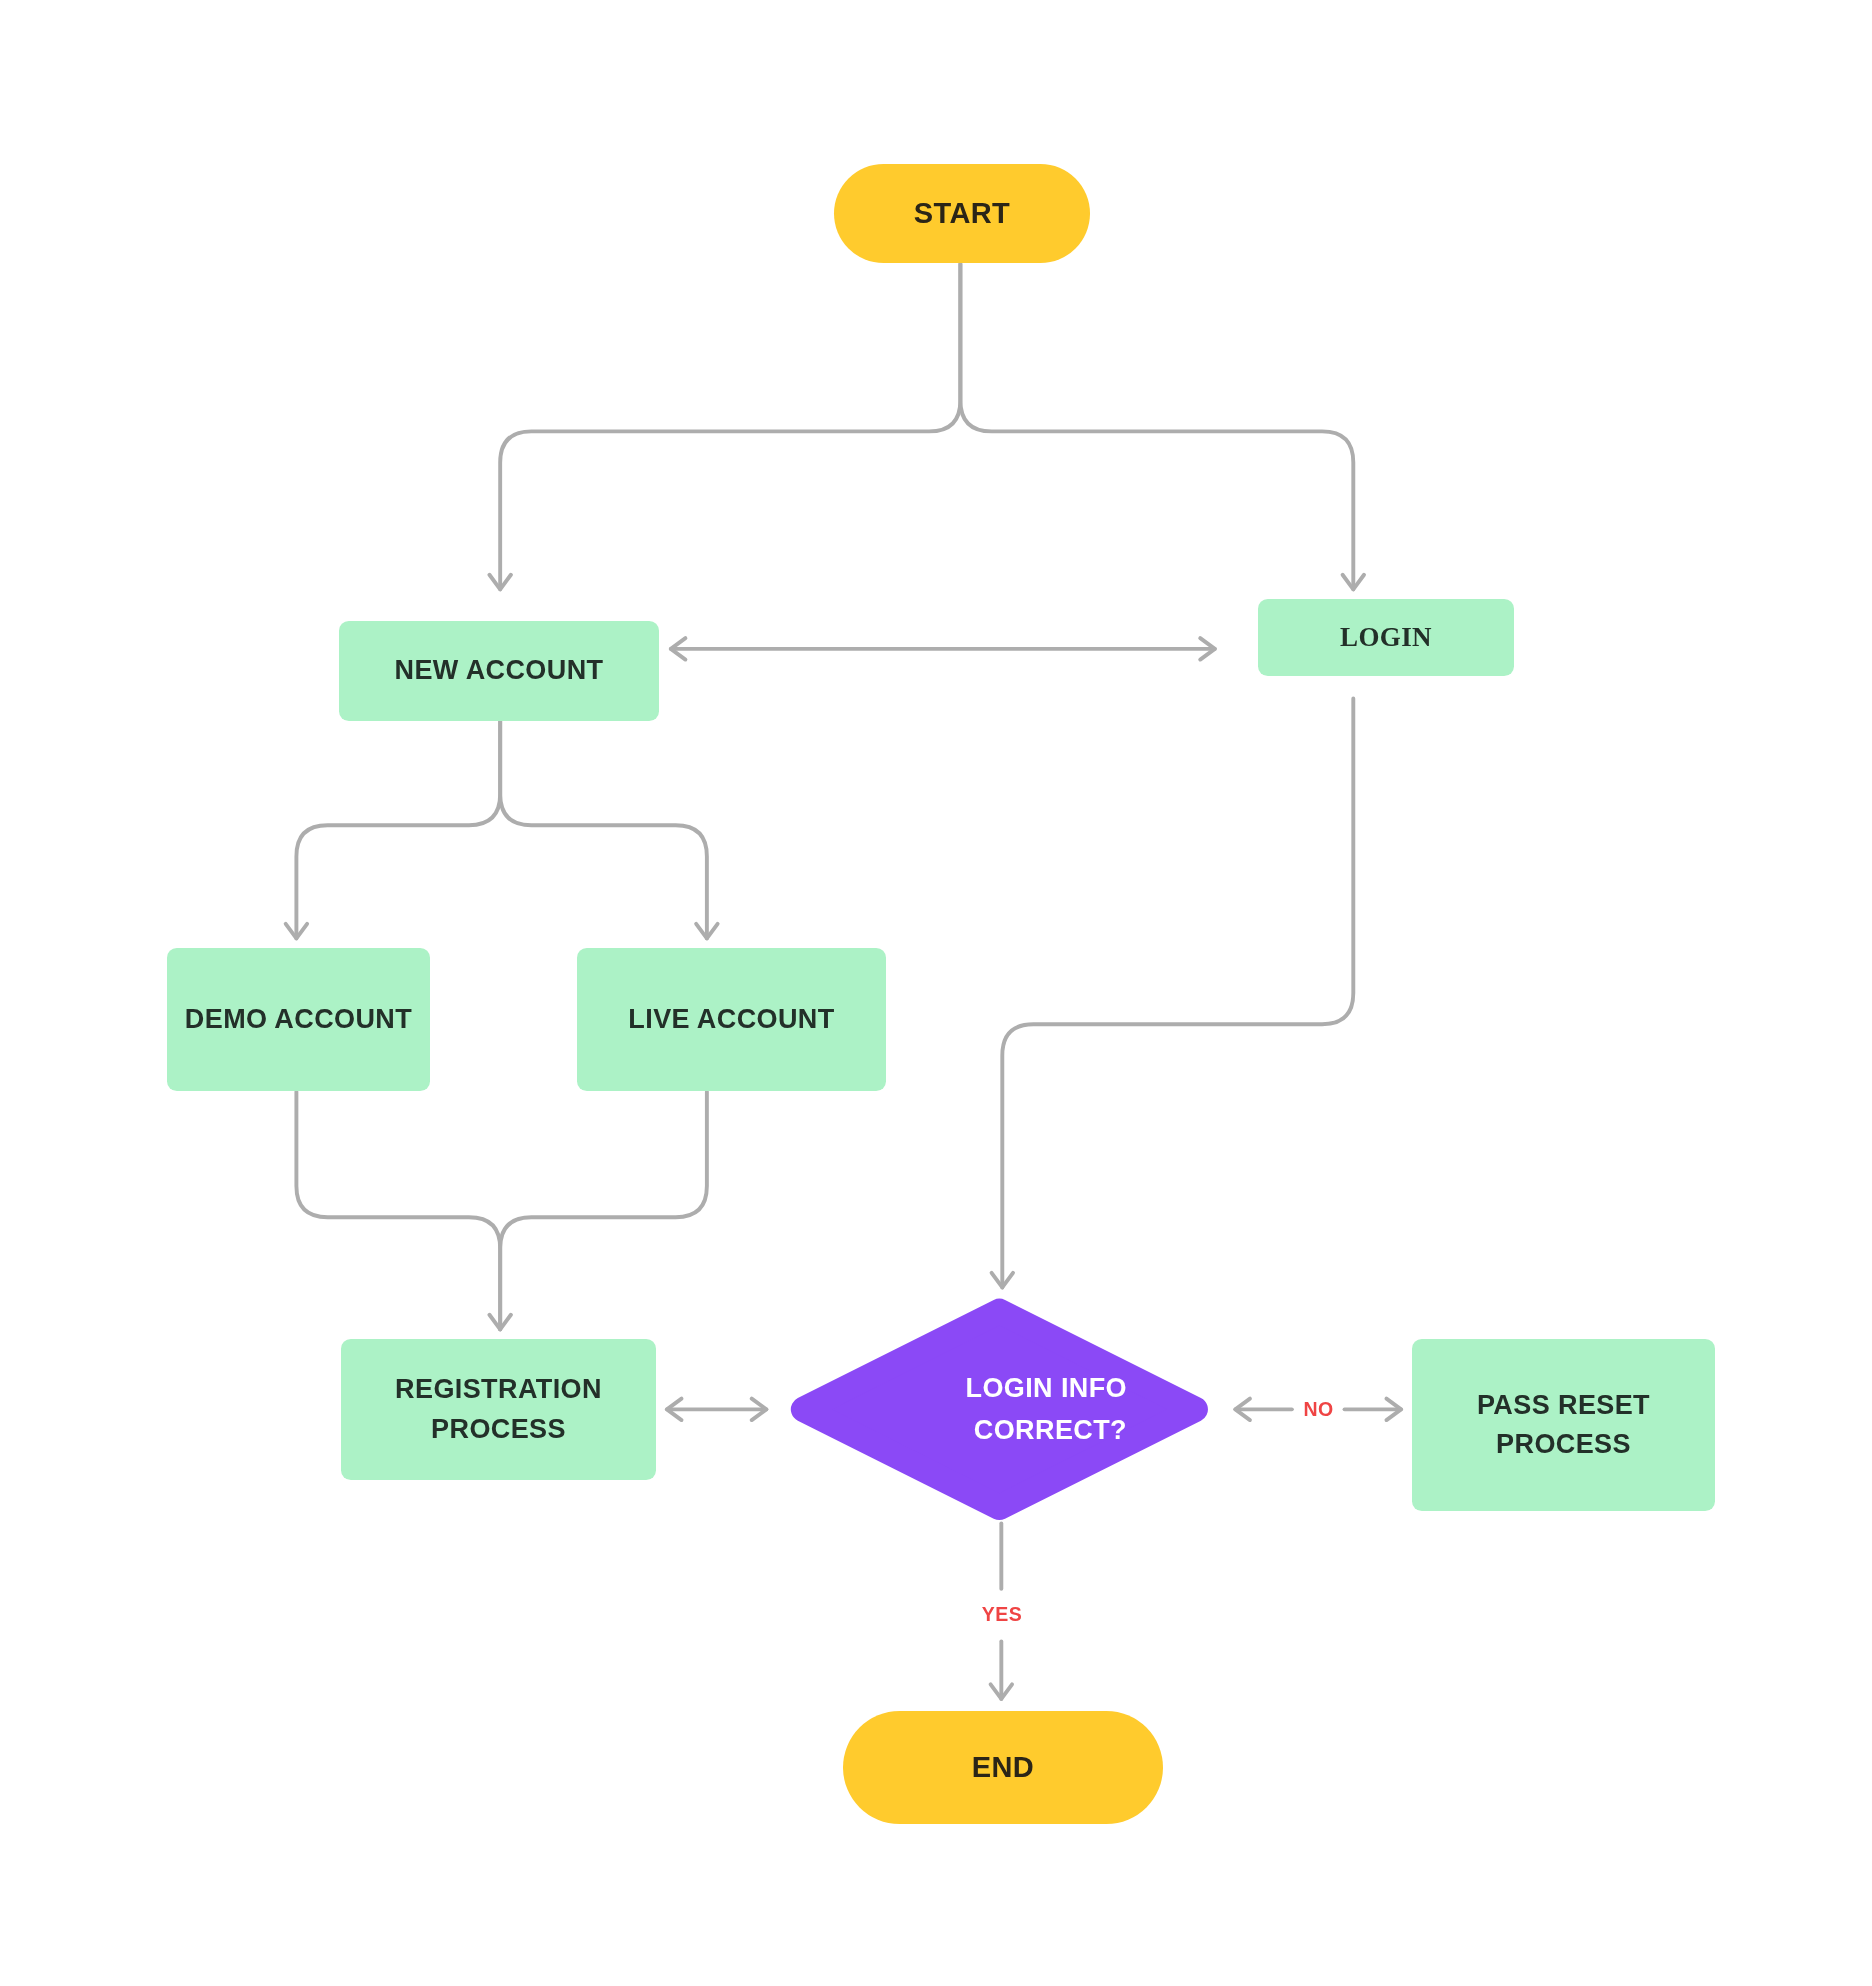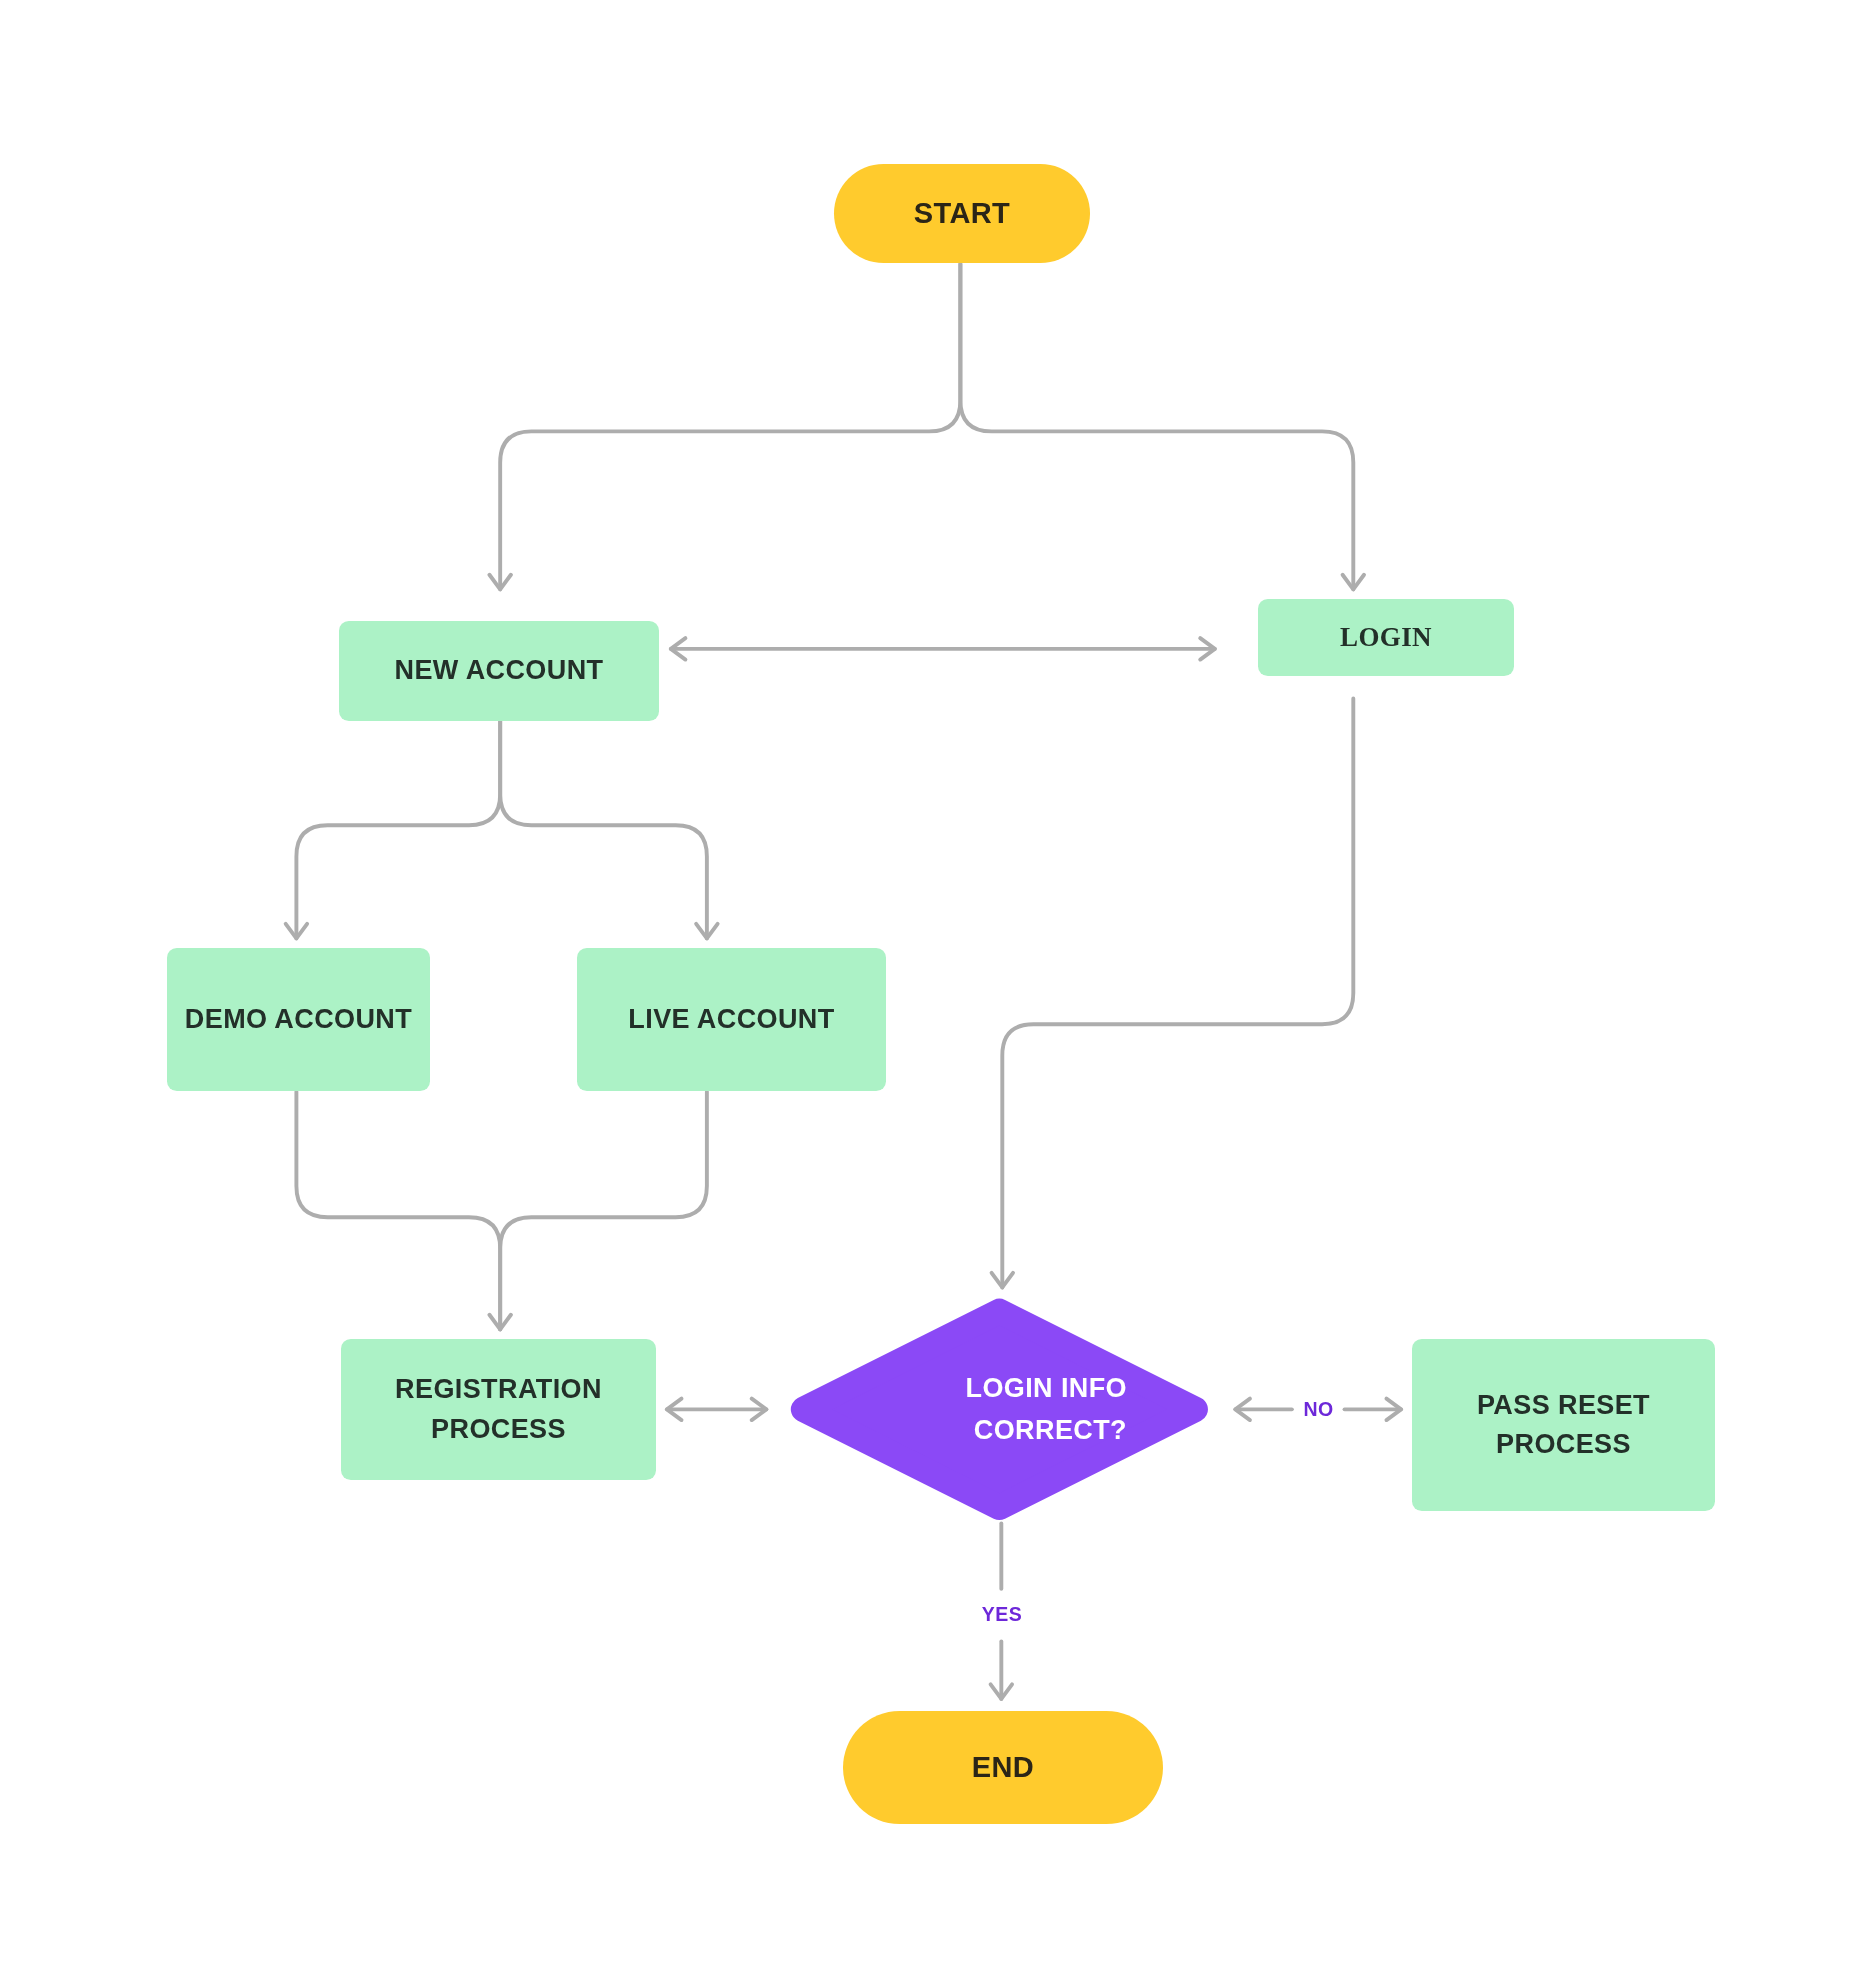--- a/index.html
+++ b/index.html
@@ -45,21 +45,21 @@
     left:873px;top:1346px;width:254px;height:127px;
     display:flex;align-items:center;justify-content:center;
     text-align:right;
     color:#ffffff;
     font-size:27px;font-weight:700;letter-spacing:0.4px;
     line-height:1.55;
     pointer-events:none;
   }
   .edge-label{
     position:absolute;
-    color:#6d28d9;
+    color:#ef4444;
     font-size:19.5px;font-weight:700;letter-spacing:0.5px;
     text-align:center;
   }
   .lbl-no{left:1289px;top:1398px;width:59px;}
   .lbl-yes{left:963px;top:1603px;width:78px;}
 </style>
 </head>
 <body>
 
 <div id="canvas">

